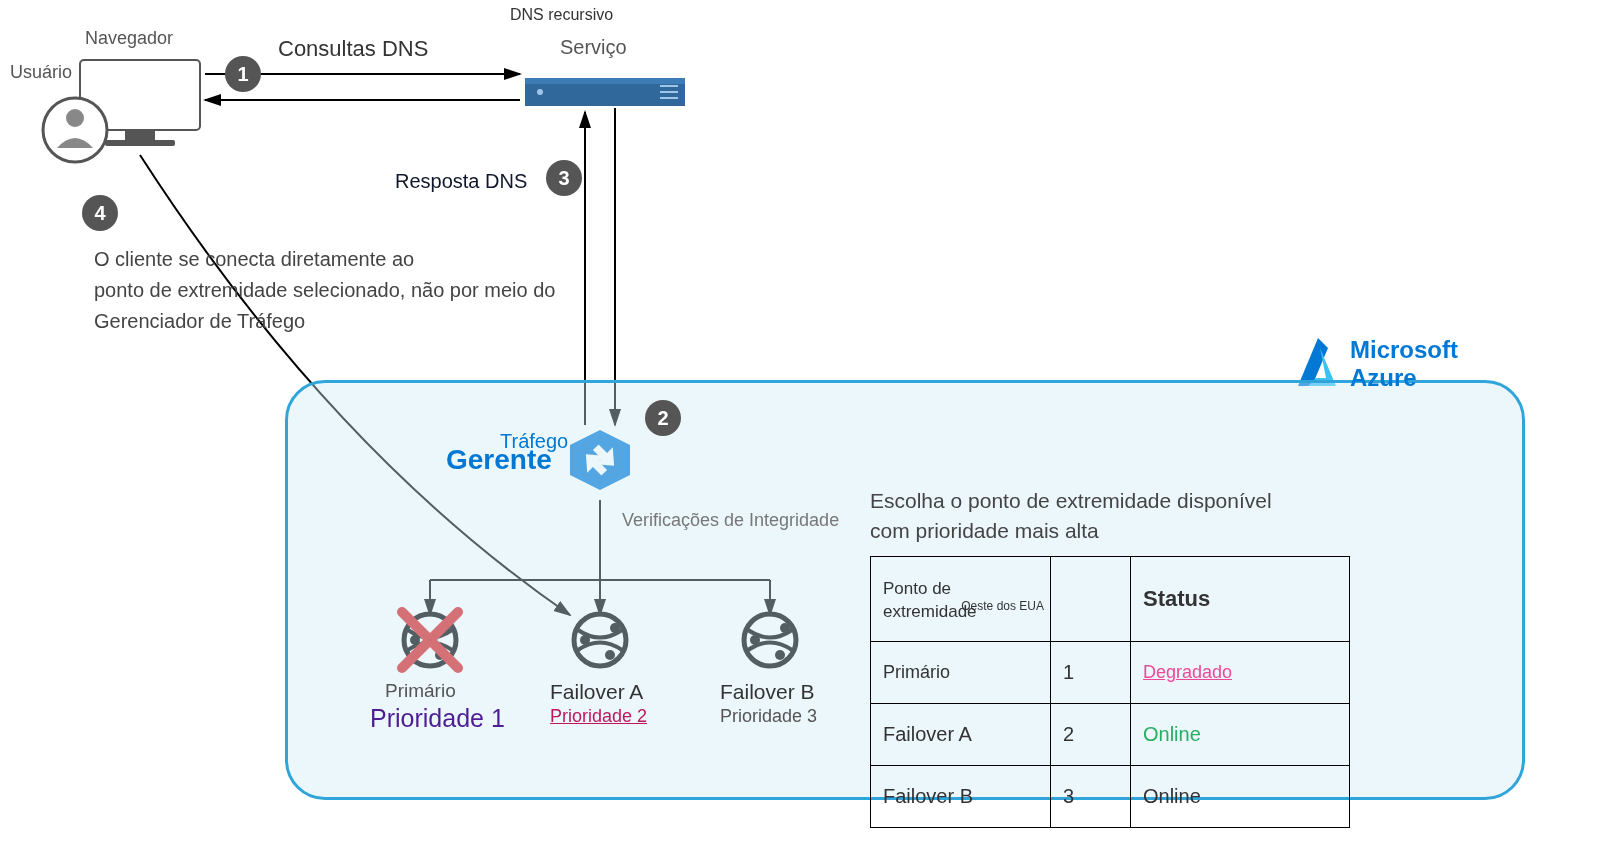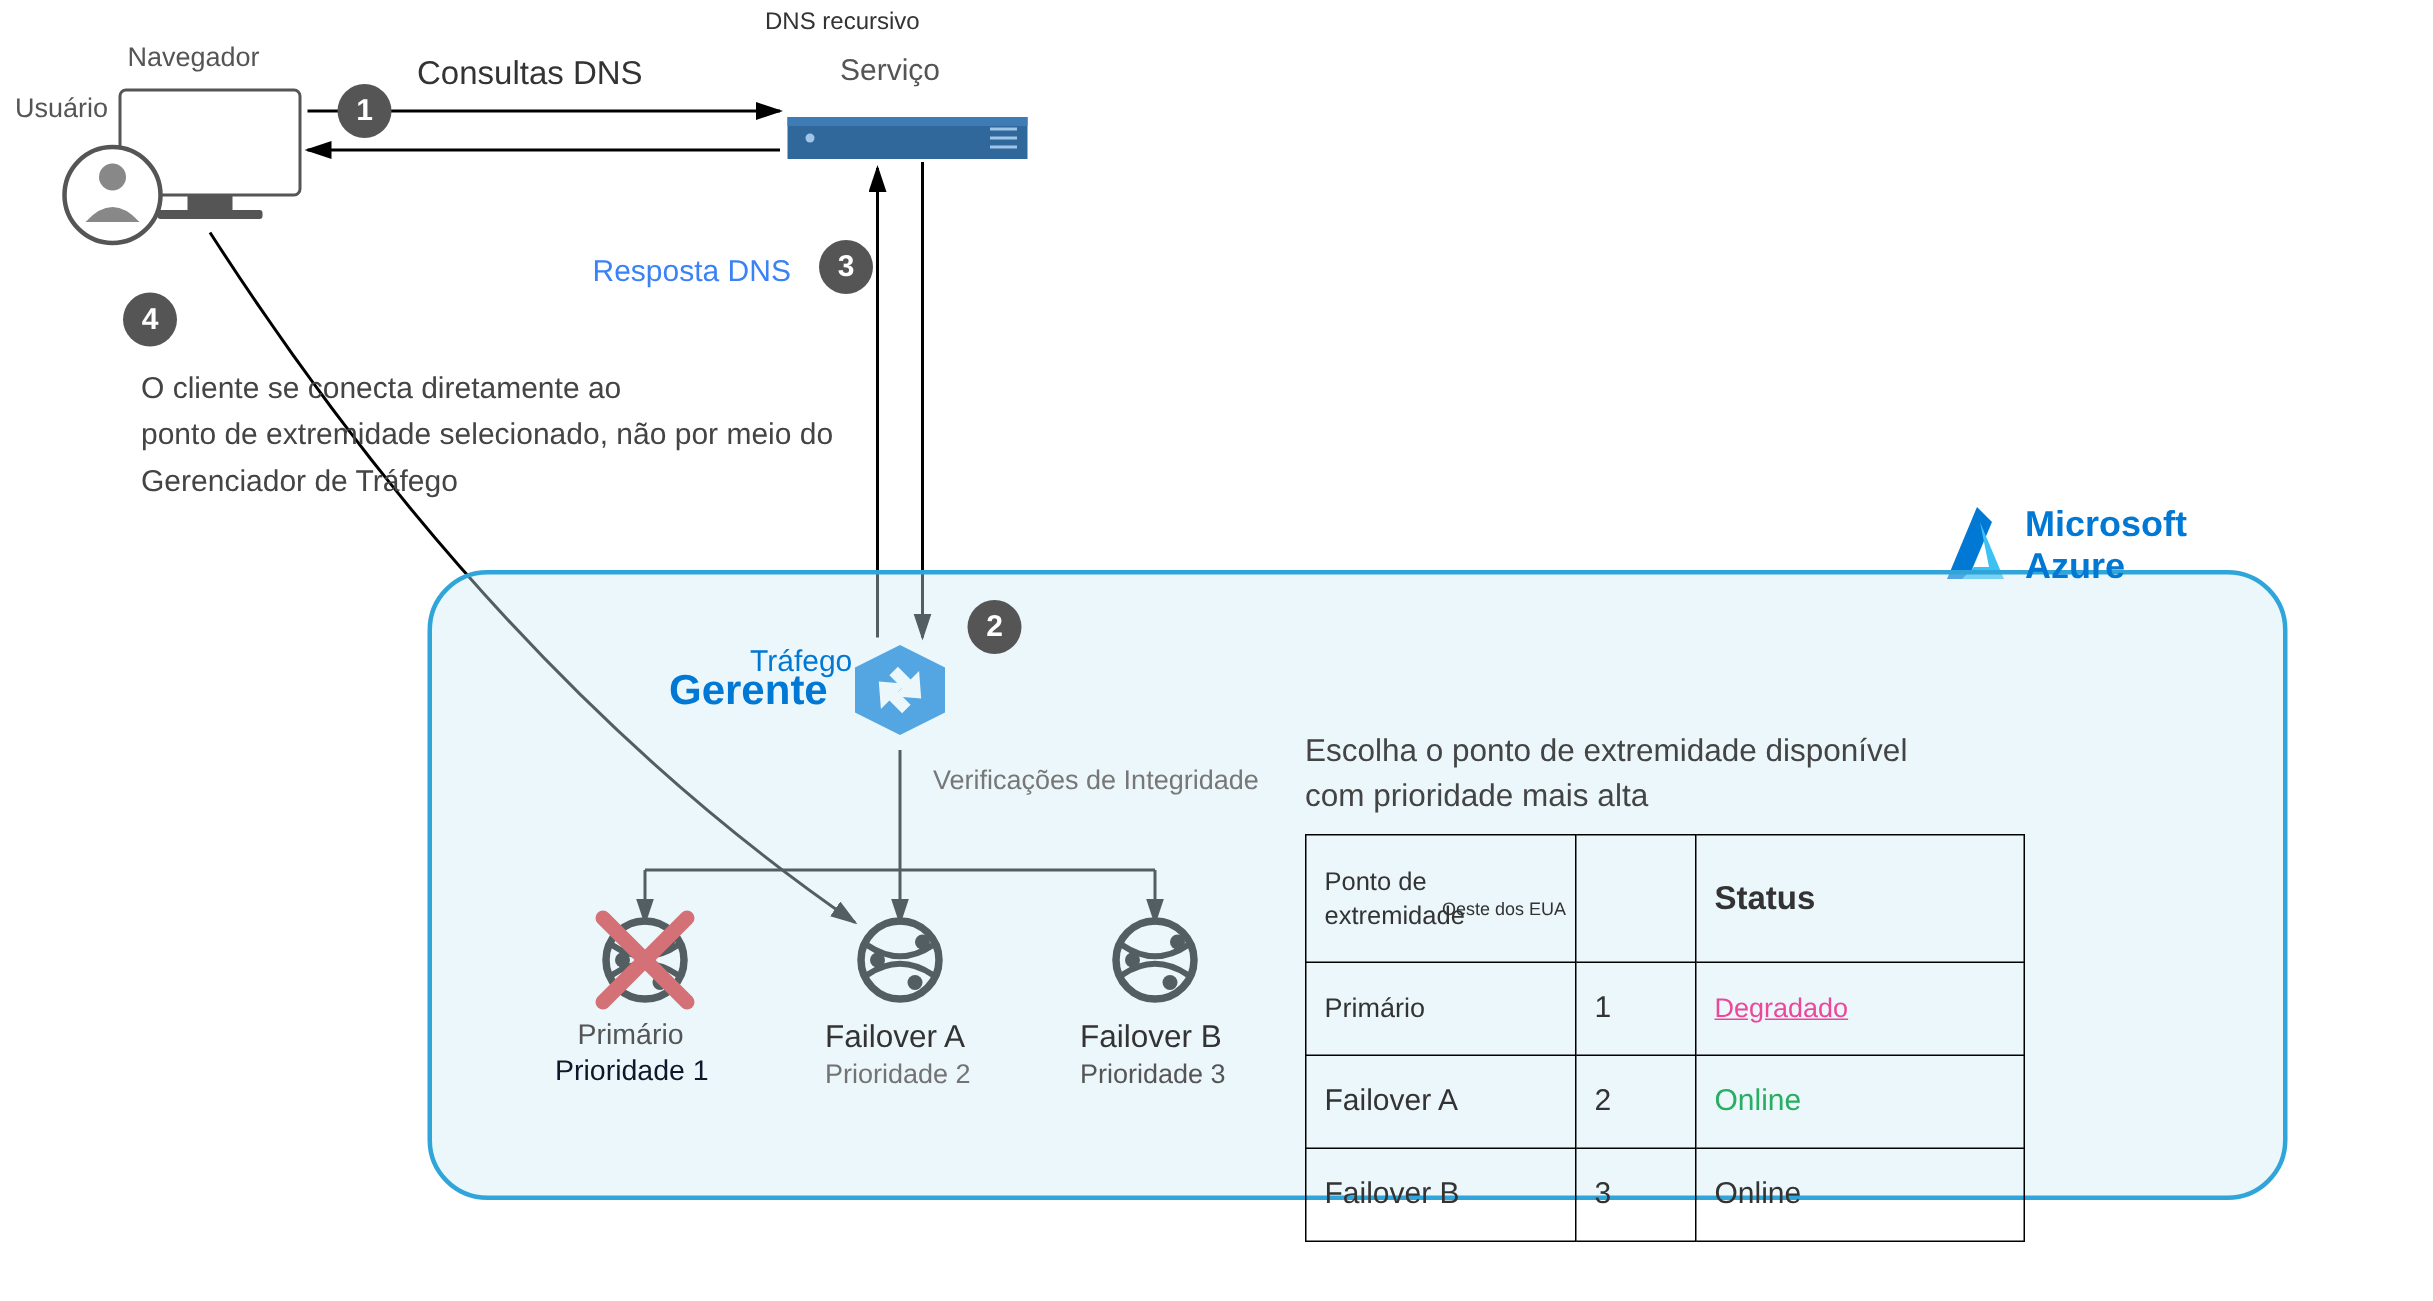--- a/index.html
+++ b/index.html
@@ -135,40 +135,40 @@
   </g>
 </svg>
 
 <div class="azure-box"></div>
 
 <div class="text" style="left:85px; top:28px; font-size:18px; color:#555;">Navegador</div>
 <div class="text" style="left:10px; top:62px; font-size:18px; color:#555;">Usuário</div>
 <div class="text" style="left:278px; top:36px; font-size:22px;">Consultas DNS</div>
 <div class="text" style="left:510px; top:6px; font-size:16px;">DNS recursivo</div>
 <div class="text" style="left:560px; top:36px; font-size:20px; color:#555;">Serviço</div>
-<div class="text" style="left:395px; top:170px; font-size:20px; color:#3b82f6;">Resposta DNS</div>
+<div class="text" style="left:395px; top:170px; font-size:20px; color:#0f172a;">Resposta DNS</div>
 
 <div class="text" style="left:500px; top:418px; font-size:20px; color:#0078d4;margin-top:12px;">Tráfego</div>
 <div class="text" style="left:446px; top:444px; font-size:28px; color:#0078d4; font-weight:600;">Gerente</div>
 <div class="text" style="left:622px; top:510px; font-size:18px; color:#777;">Verificações de Integridade</div>
 
 <div class="text" style="left:94px; top:244px; font-size:20px; color:#444; line-height:1.55; white-space:pre-line;">O cliente se conecta diretamente ao
 ponto de extremidade selecionado, não por meio do
 Gerenciador de Tráfego</div>
 
 <div class="text" style="left:870px; top:486px; font-size:21px; color:#444; line-height:1.45; white-space:pre-line;">Escolha o ponto de extremidade disponível
 com prioridade mais alta</div>
 
 <div class="text" style="left:1350px; top:336px; font-size:24px; color:#0078d4; font-weight:700;">Microsoft</div>
 <div class="text" style="left:1350px; top:364px; font-size:24px; color:#0078d4; font-weight:700;">Azure</div>
 
 <div class="text" style="left:385px; top:680px; font-size:19px; color:#555;">Primário</div>
-<div class="text" style="left:370px; top:704px; font-size:19px; color:#0f172a;">Prioridade 1</div>
+<div class="text" style="left:370px; top:704px; font-size:25px; color:#4c1d95;">Prioridade 1</div>
 <div class="text" style="left:550px; top:680px; font-size:21px;">Failover A</div>
-<div class="text" style="left:550px; top:706px; font-size:18px; color:#737373;">Prioridade 2</div>
+<div class="text" style="left:550px; top:706px; font-size:18px; color:#be185d;text-decoration:underline;">Prioridade 2</div>
 <div class="text" style="left:720px; top:680px; font-size:21px;">Failover B</div>
 <div class="text" style="left:720px; top:706px; font-size:18px; color:#555;">Prioridade 3</div>
 
 <div class="num-badge" style="left:225px; top:56px;">1</div>
 <div class="num-badge" style="left:645px; top:400px;">2</div>
 <div class="num-badge" style="left:546px; top:160px;">3</div>
 <div class="num-badge" style="left:82px; top:195px;">4</div>
 
 <table class="table" style="left:870px; top:556px; width:480px;">
   <tbody>

